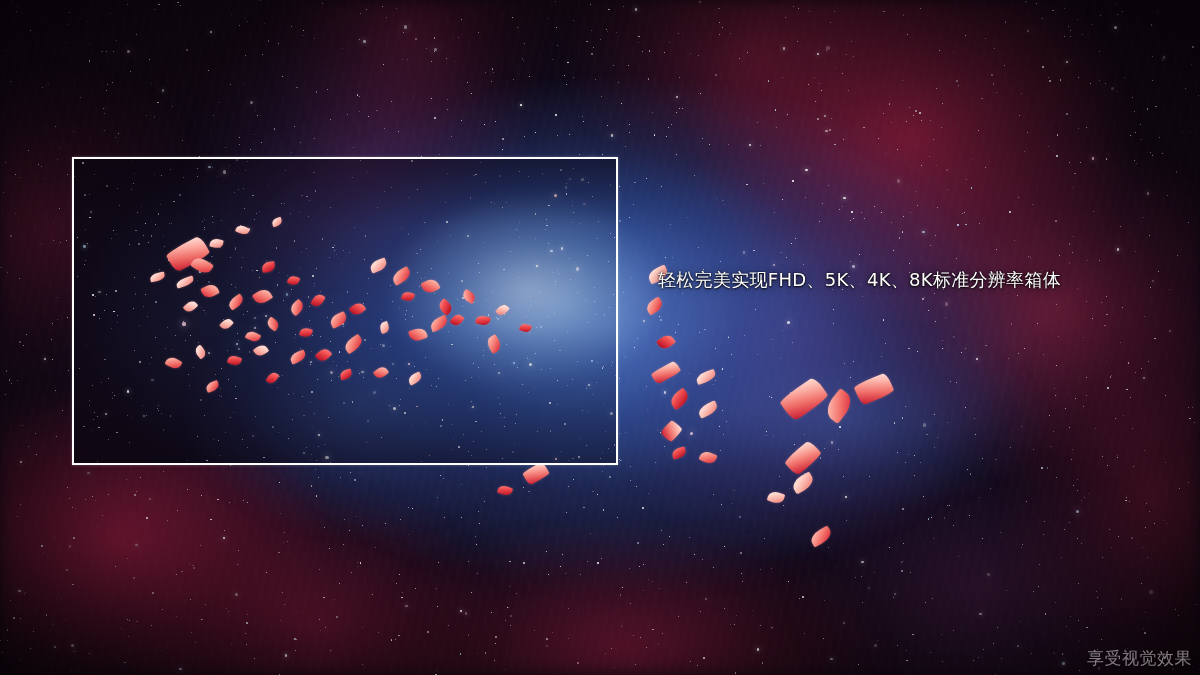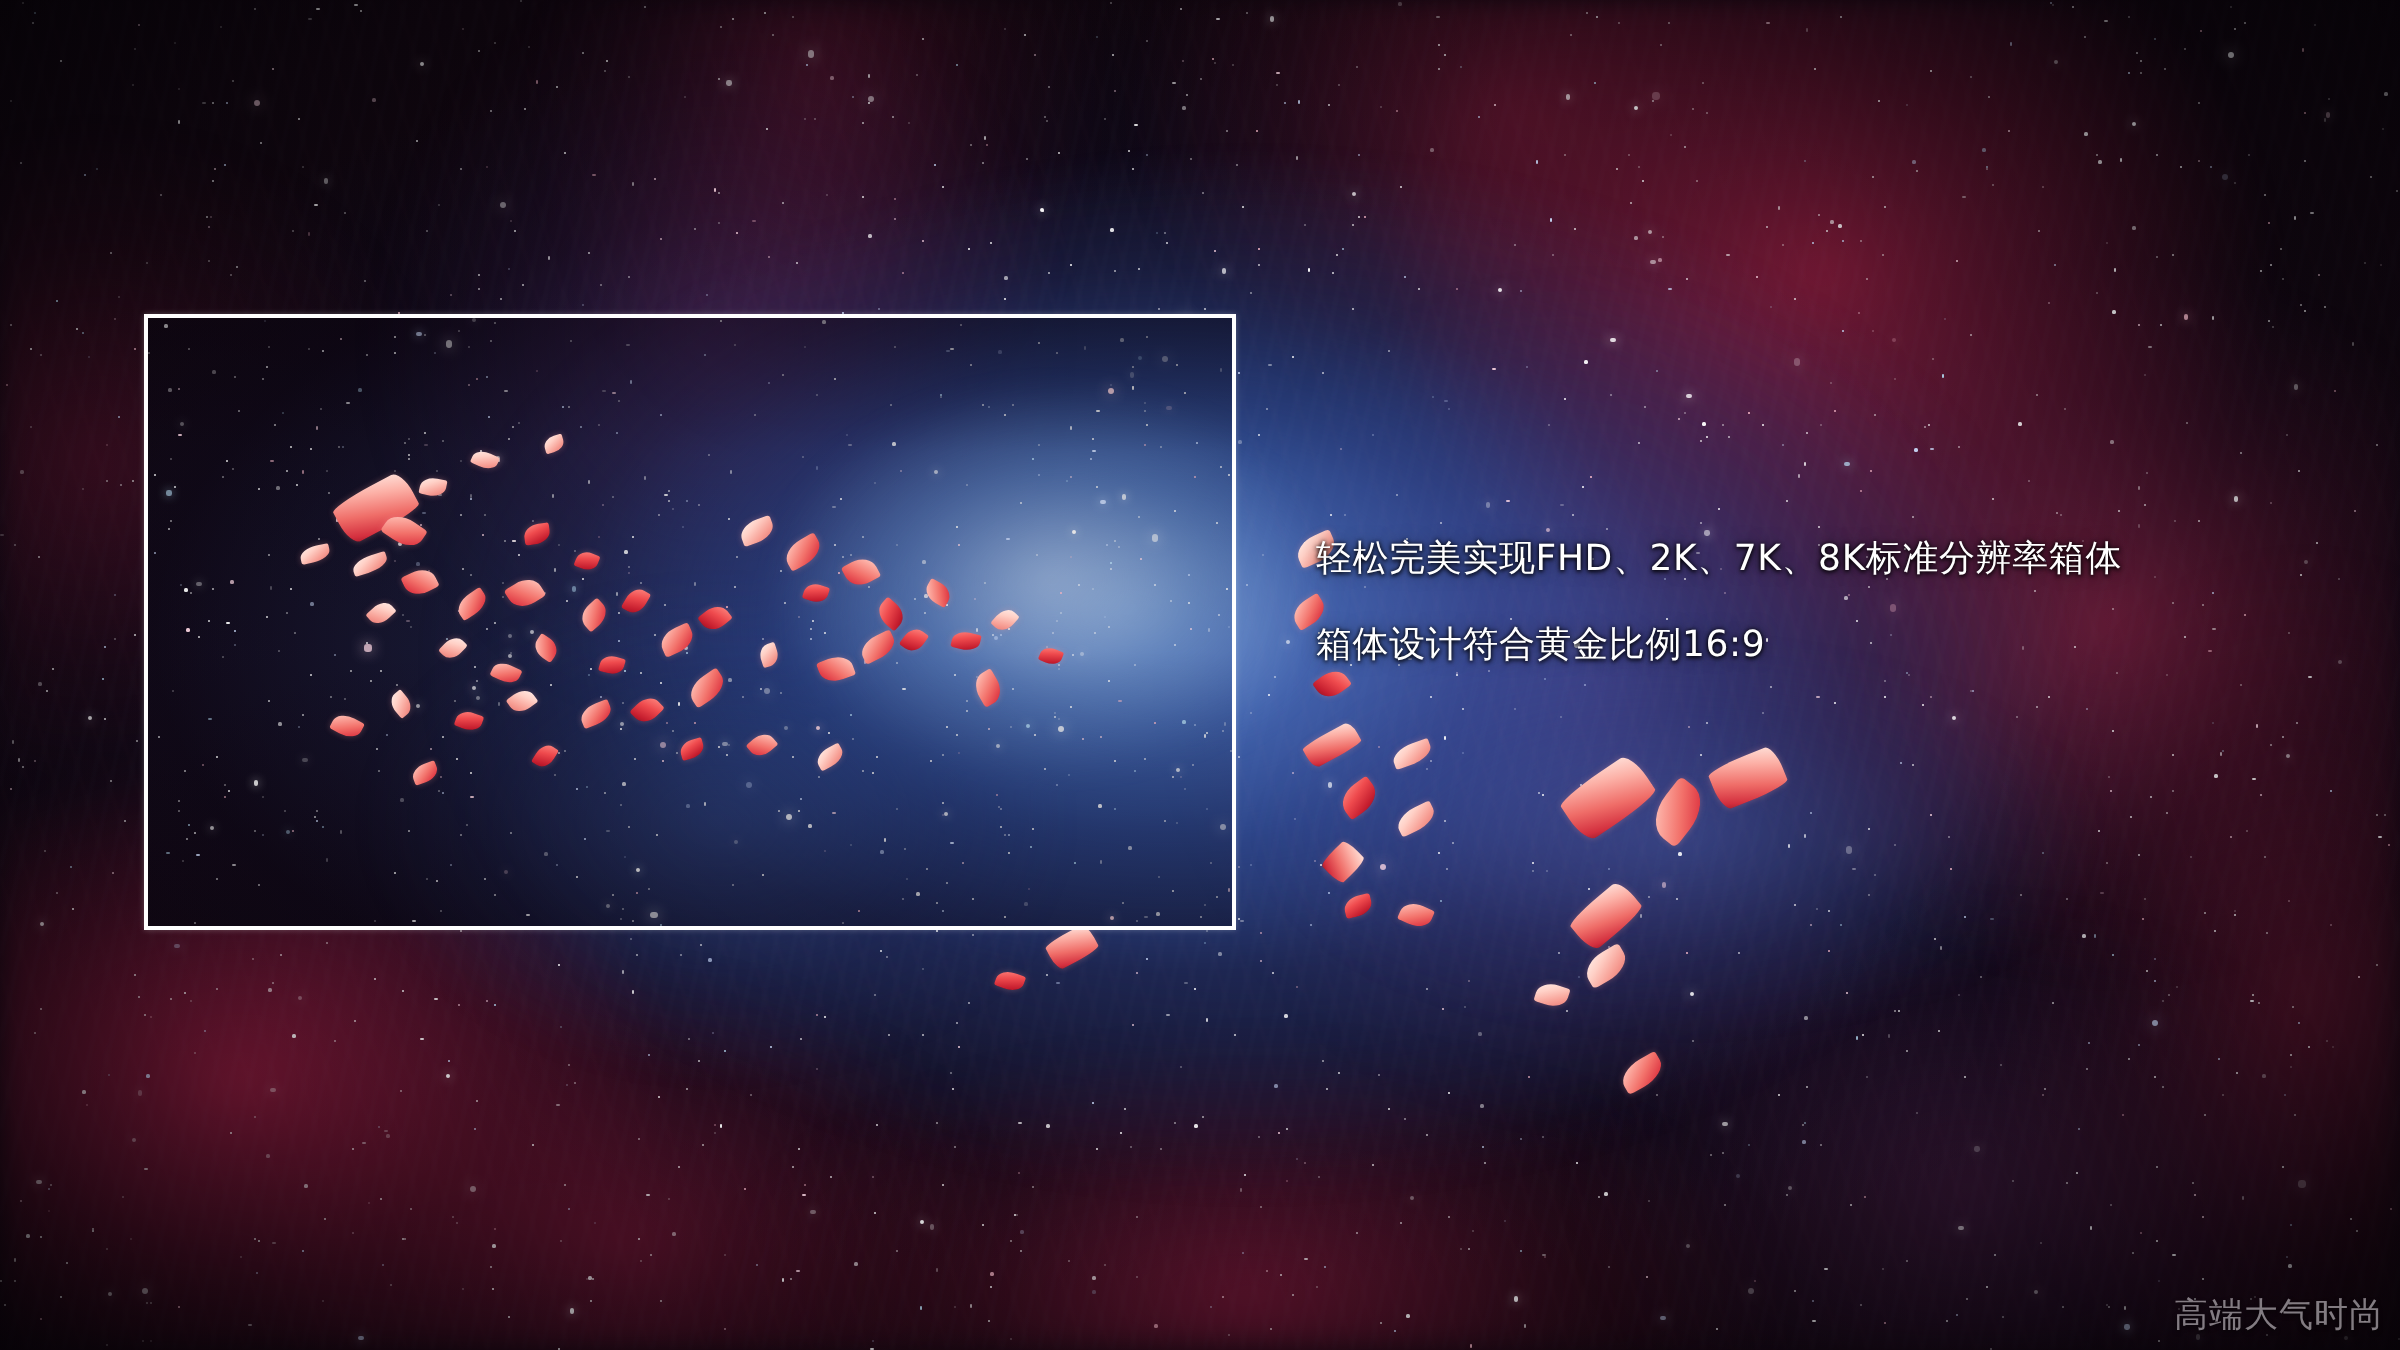--- a/index.html
+++ b/index.html
@@ -2366,19 +2366,18 @@
           <span class="petal deep" style="left:194px;top:213px;width:9px;height:12px;transform:rotate(32deg)"></span>
           <span class="petal" style="left:132px;top:223px;width:13px;height:9px;transform:rotate(-20deg)"></span>
           <span class="petal pale" style="left:198px;top:59px;width:10px;height:8px;transform:rotate(-16deg)"></span>
           <span class="petal pale" style="left:162px;top:67px;width:13px;height:8px;transform:rotate(24deg)"></span>
         </div>
     </div>
   </div>
 
 
   <div id="body-text">
-    <div class="line">轻松完美实现FHD、2K、7K、8K标准分辨率箱体</div>
-    <div class="line">箱体设计符合黄金比例16:9</div>
+    <div class="line">轻松完美实现FHD、5K、4K、8K标准分辨率箱体</div>
   </div>
 
-  <div id="watermark">高端大气时尚</div>
+  <div id="watermark">享受视觉效果</div>
 
 </div>
 
 </body></html>

